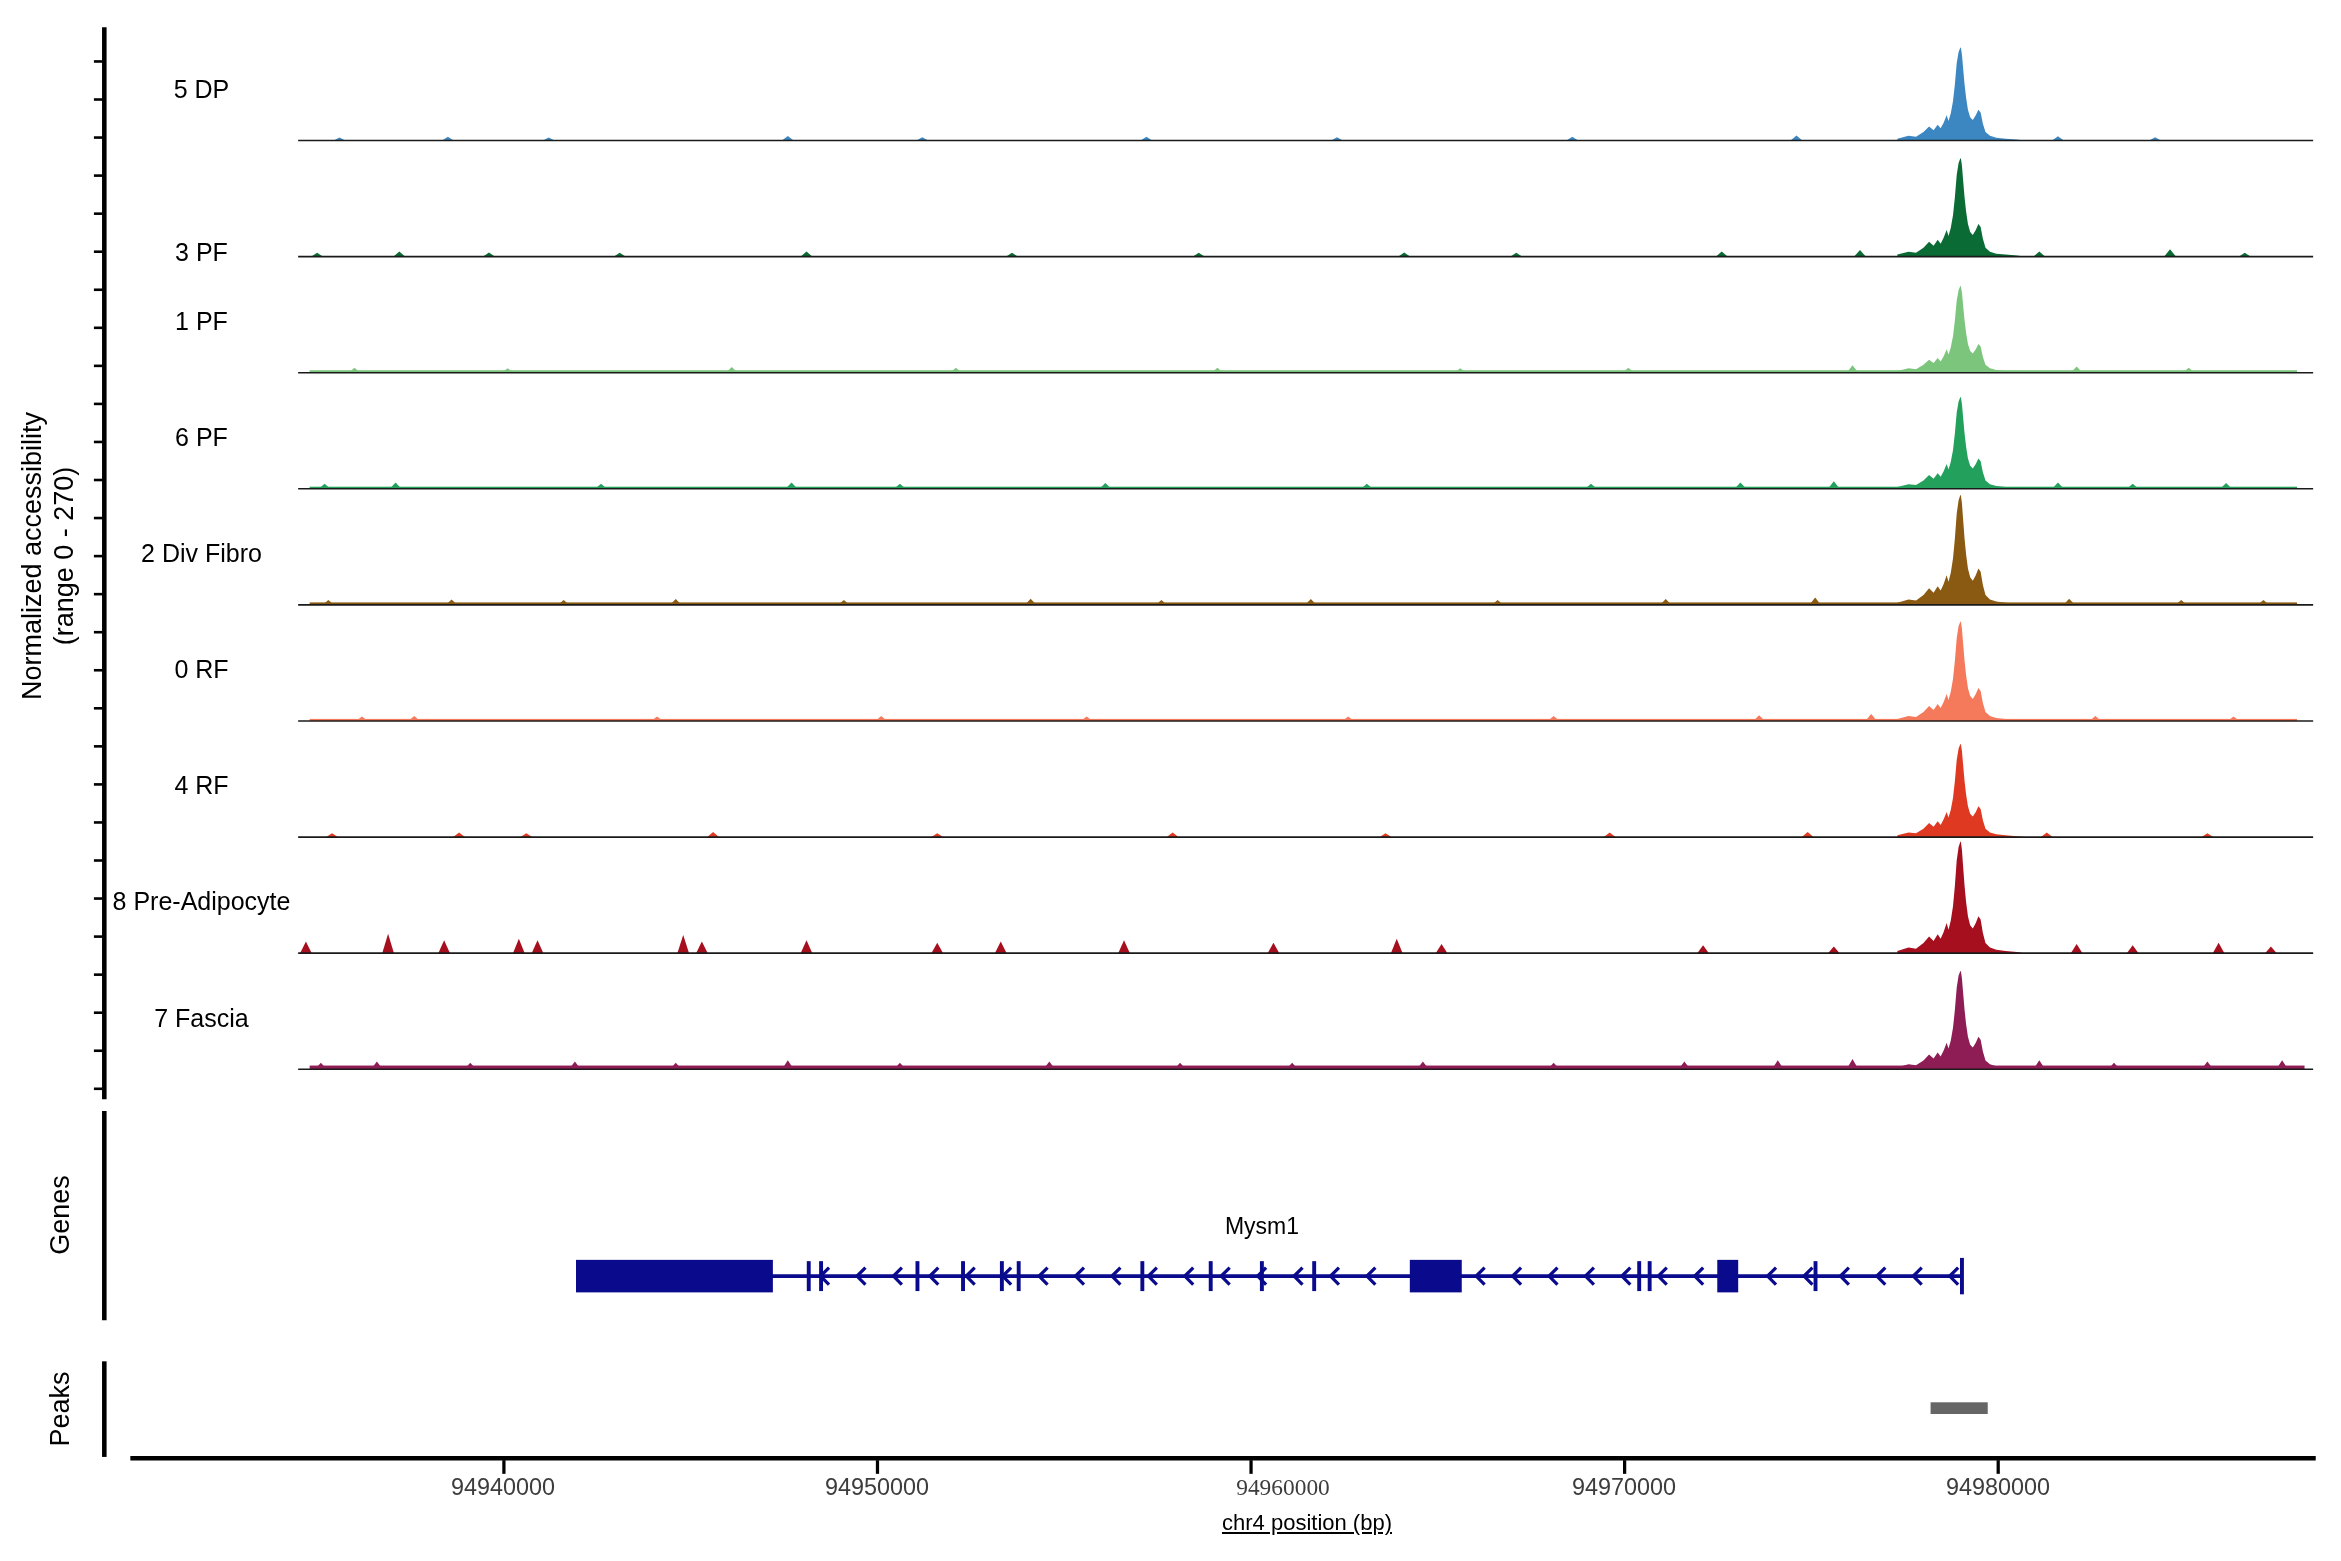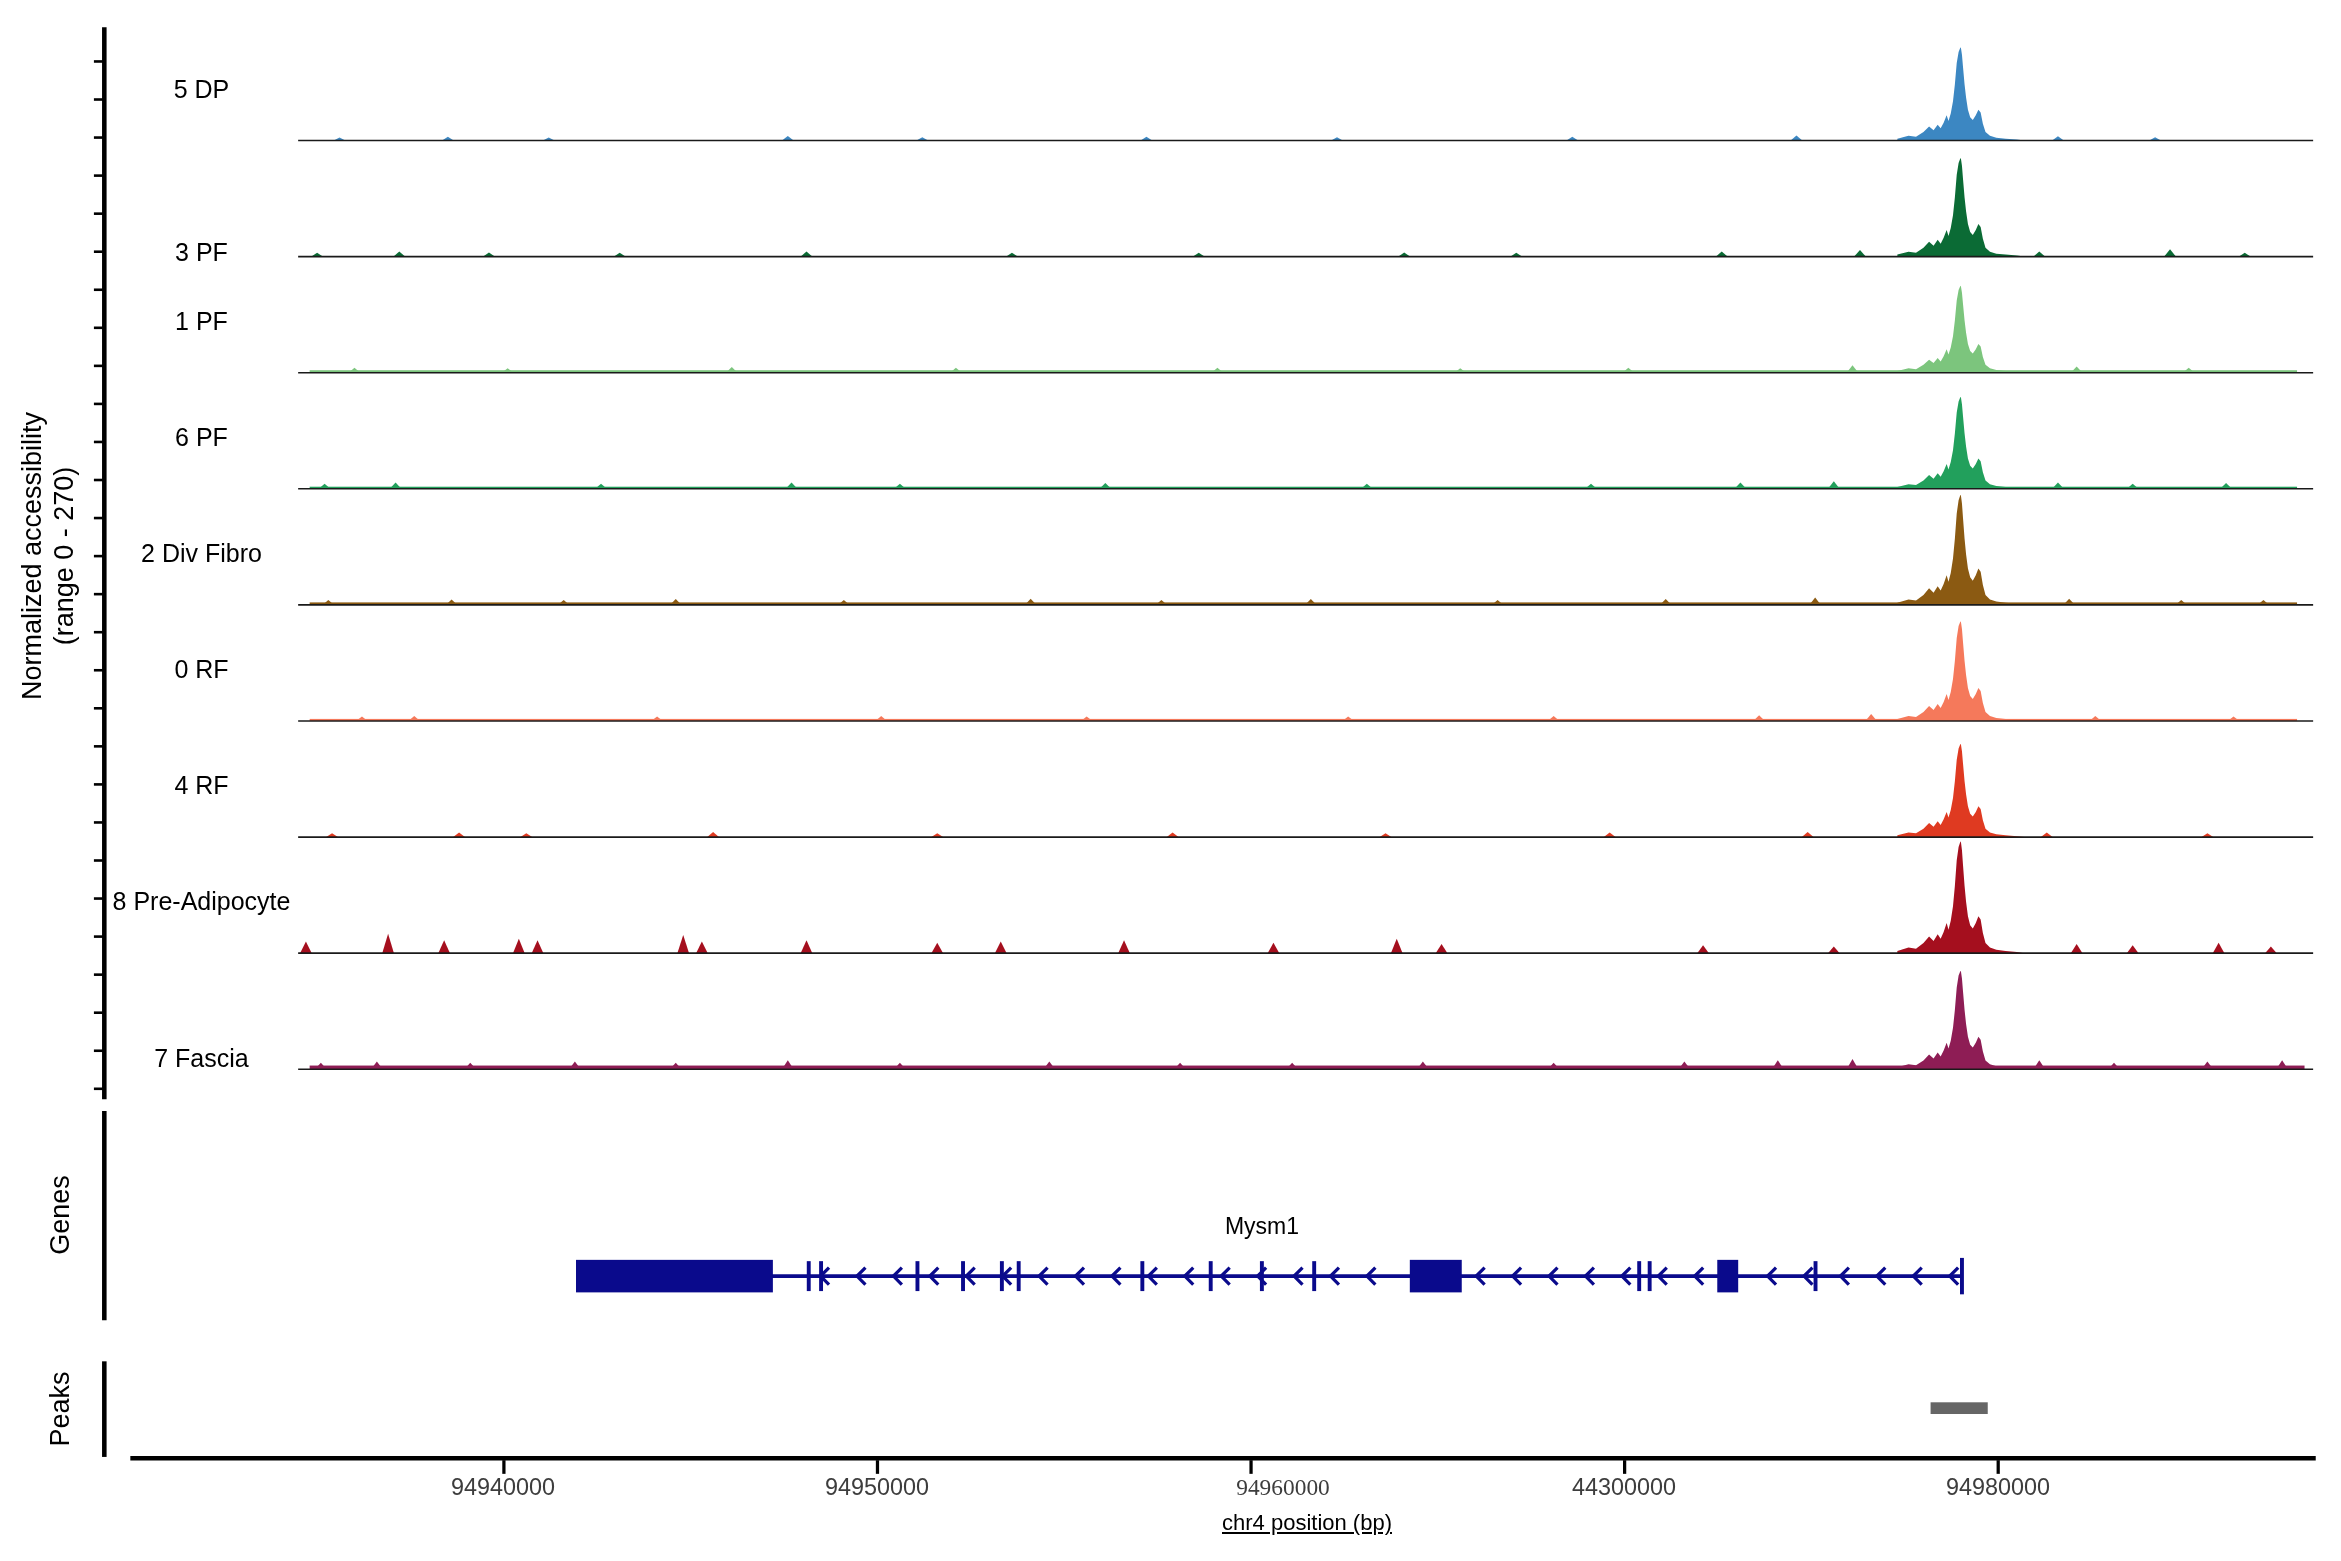--- a/index.html
+++ b/index.html
@@ -289,26 +289,26 @@
   <div class="vlabel" style="left:-200px;top:1392px;">Peaks</div>
 
   <div class="txt track-label" style="top:72px;text-align:center;">5 DP</div>
   <div class="txt track-label" style="top:187px;margin-top:48px;">3 PF</div>
   <div class="txt track-label" style="top:304px;">1 PF</div>
   <div class="txt track-label" style="top:420px;">6 PF</div>
   <div class="txt track-label" style="top:536px;">2 Div Fibro</div>
   <div class="txt track-label" style="top:652px;">0 RF</div>
   <div class="txt track-label" style="top:768px;">4 RF</div>
   <div class="txt track-label" style="top:884px;">8 Pre-Adipocyte</div>
-  <div class="txt track-label" style="top:1001px;margin-top:40px;">7 Fascia</div>
+  <div class="txt track-label" style="top:1001px;">7 Fascia</div>
 
   <div class="txt gene-name">Mysm1</div>
 
   <div class="txt tick-label" style="left:373px;top:1472px;">94940000</div>
   <div class="txt tick-label" style="left:747px;top:1472px;">94950000</div>
   <div class="txt tick-label" style="left:1153px;top:1472px;font-family:Liberation Serif, serif;">94960000</div>
-  <div class="txt tick-label" style="left:1494px;top:1472px;">44300000</div>
+  <div class="txt tick-label" style="left:1494px;top:1472px;">94970000</div>
   <div class="txt tick-label" style="left:1868px;top:1472px;">94980000</div>
 
   <div class="txt xaxis-title">chr4 position (bp)</div>
 
 </div>
 
 
 </body></html>

